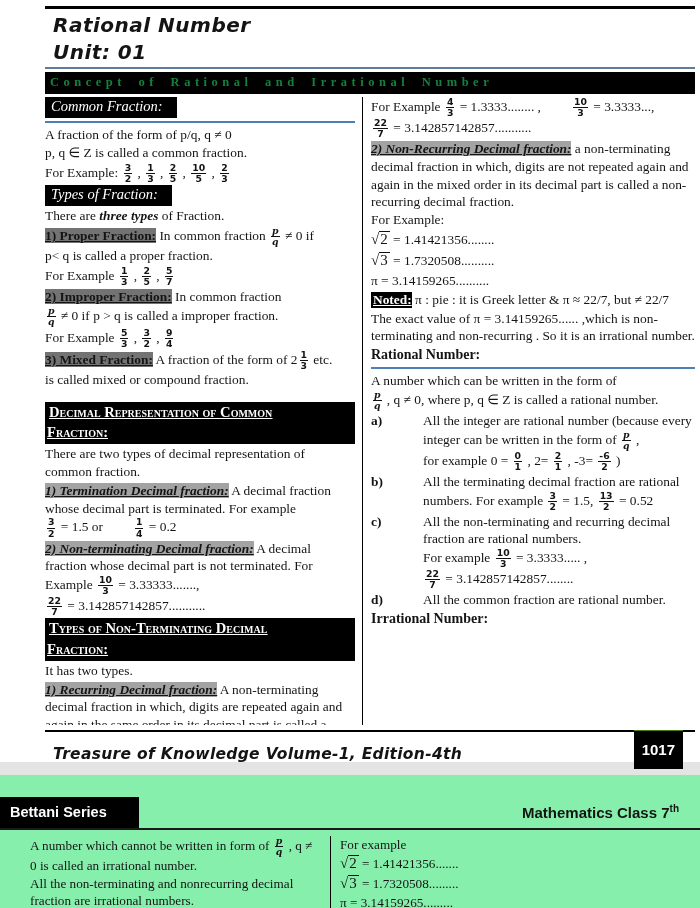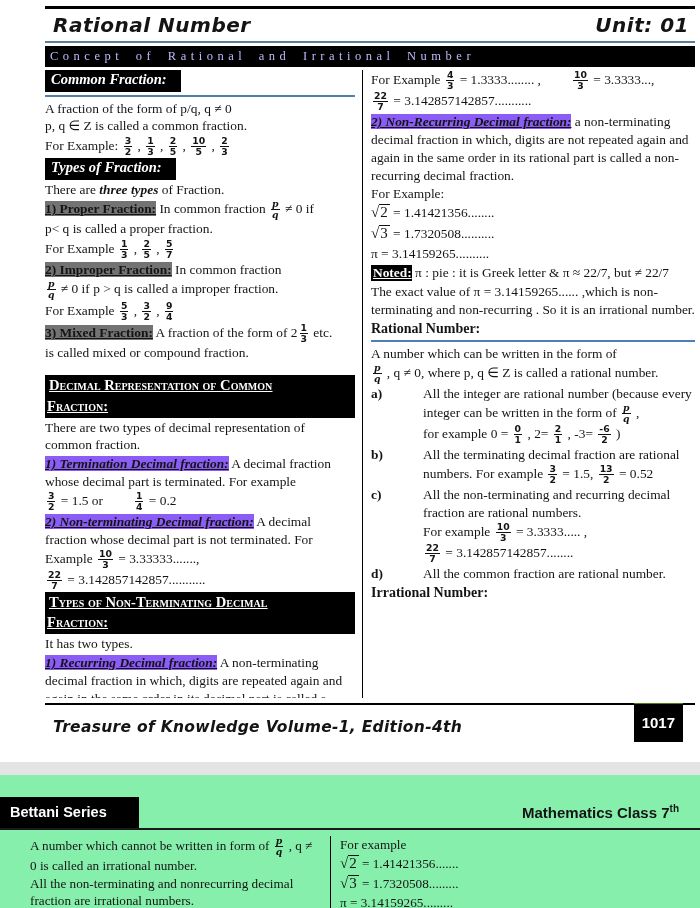--- a/index.html
+++ b/index.html
@@ -4,35 +4,35 @@
 <style>
   html,body{margin:0;padding:0;}
   body{
     width:700px;height:908px;overflow:hidden;background:#ffffff;
     font-family:"Liberation Serif",serif;color:#141414;
     font-size:13.4px;line-height:1.33;
     -webkit-font-smoothing:antialiased;
   }
   .page1{height:762px;background:#fff;box-sizing:border-box;padding:6px 5px 0 45px;position:relative;}
   .topline{border-top:3px solid #000;}
-  .hdr{display:flex;justify-content:space-between;align-items:baseline;padding:3px 6px 2px 8px;}
+  .hdr{display:flex;justify-content:space-between;align-items:baseline;padding:3px 6px 2px 8px;flex-direction:column;}
   .title,.unit{font-family:"DejaVu Sans",sans-serif;font-weight:bold;font-style:italic;font-size:20px;letter-spacing:.5px;}
   .hdrline{border-top:2.6px solid #5e7d99;margin-bottom:3px;}
-  .banner{background:#000;color:#c4b5fd;font-weight:normal;font-size:12.5px;letter-spacing:4.5px;word-spacing:5px;padding:2px 0 3px 5px;}
+  .banner{background:#000;color:#15803d;font-weight:bold;font-size:12.5px;letter-spacing:4.5px;word-spacing:5px;padding:2px 0 3px 5px;}
   .cols{display:flex;margin-top:3px;height:628px;overflow:hidden;}
   .colL{width:317px;flex:none;box-sizing:border-box;padding-right:7px;}
   .colR{flex:1;border-left:1.7px solid #000;padding-left:8px;min-width:0;}
   .blk{margin:0 0 1px 0;}
-  .headbox{display:inline-block;background:#000;color:#fff;font-weight:bold;font-style:italic;font-size:14.5px;padding:0 7px 1px 3px;}
+  .headbox{display:inline-block;background:#000;color:#fff;font-weight:normal;font-style:italic;font-size:14.5px;padding:0 7px 1px 3px;}
   .rule-blue{border-top:2.4px solid #4d7fb5;margin:2px 0 3px 0;}
   .blackcaps{background:#000;color:#fff;font-weight:bold;font-variant:small-caps;font-size:14.6px;text-decoration:underline;padding:0 4px 1px 2px;line-height:1.42;}
   .boldrun{font-weight:bold;font-size:14px;}
   .s-bi{font-weight:bold;font-style:italic;}
   .s-hl{background:#737373;font-weight:bold;text-decoration:underline;}
-  .s-hli{background:#8b5cf6;font-weight:bold;font-style:italic;text-decoration:underline;}
+  .s-hli{background:#a3a3a3;font-weight:bold;font-style:italic;text-decoration:underline;}
   .s-bk{background:#000;color:#fff;font-weight:bold;text-decoration:underline;padding:0 0 1px 2px;}
   .item{display:flex;}
   .ilabel{flex:none;width:52px;font-weight:bold;}
   .ibody{flex:1;min-width:0;}
   .fr{display:inline-block;vertical-align:-0.55em;text-align:center;line-height:1.08;font-size:9.3px;font-weight:bold;font-family:"DejaVu Sans",sans-serif;margin:0 2px;}
   .fr .n{display:block;padding:0 1px;}
   .fr .d{display:block;border-top:1px solid #111;padding:0 1px;}
   .fr.it{font-style:italic;font-family:"DejaVu Serif",serif;}
   .mxw{font-size:13.4px;}
   .sqrt{font-size:15px;white-space:nowrap;}
@@ -60,21 +60,21 @@
   <div class="hdr">
     <span class="title">Rational Number</span>
     <span class="unit">Unit: 01</span>
   </div>
   <div class="hdrline"></div>
   <div class="banner">Concept of Rational and Irrational Number</div>
   <div class="cols">
     <div class="colL"><div class="blk headbox"><span class="headbox">Common Fraction:</span></div><div class="rule-blue"></div><div class="blk para"><span class="s-t">A fraction of the form of p/q, q ≠ 0</span><br><span class="s-t">p, q ∈ Z is called a common fraction.</span></div><div class="blk para"><span class="s-t">For Example: </span><span class="fr"><span class="n">3</span><span class="d">2</span></span><span class="s-t"> , </span><span class="fr"><span class="n">1</span><span class="d">3</span></span><span class="s-t"> , </span><span class="fr"><span class="n">2</span><span class="d">5</span></span><span class="s-t"> , </span><span class="fr"><span class="n">10</span><span class="d">5</span></span><span class="s-t"> , </span><span class="fr"><span class="n">2</span><span class="d">3</span></span></div><div class="blk headbox"><span class="headbox">Types of Fraction:</span></div><div class="blk para"><span class="s-t">There are </span><span class="s-bi">three types</span><span class="s-t"> of Fraction.</span></div><div class="blk para"><span class="s-hl">1) Proper Fraction:</span><span class="s-t"> In common fraction </span><span class="fr it"><span class="n">p</span><span class="d">q</span></span><span class="s-t"> ≠ 0 if</span><br><span class="s-t">p&lt; q is called a proper fraction.</span></div><div class="blk para"><span class="s-t">For Example </span><span class="fr"><span class="n">1</span><span class="d">3</span></span><span class="s-t"> , </span><span class="fr"><span class="n">2</span><span class="d">5</span></span><span class="s-t"> , </span><span class="fr"><span class="n">5</span><span class="d">7</span></span></div><div class="blk para"><span class="s-hl">2) Improper Fraction:</span><span class="s-t"> In common fraction</span><br><span class="fr it"><span class="n">p</span><span class="d">q</span></span><span class="s-t"> ≠ 0 if  p &gt; q is called a improper fraction.</span></div><div class="blk para"><span class="s-t">For Example </span><span class="fr"><span class="n">5</span><span class="d">3</span></span><span class="s-t"> , </span><span class="fr"><span class="n">3</span><span class="d">2</span></span><span class="s-t"> , </span><span class="fr"><span class="n">9</span><span class="d">4</span></span></div><div class="blk para"><span class="s-hl">3) Mixed Fraction:</span><span class="s-t">  A fraction of the form of </span><span><span class="mxw">2</span><span class="fr"><span class="n">1</span><span class="d">3</span></span></span><span class="s-t"> etc.</span><br><span class="s-t">is called mixed or compound fraction.</span></div><div class="vgap"></div><div class="blk blackcaps"><span class="blackcaps">Decimal Representation of Common<br>Fraction:</span></div><div class="blk para"><span class="s-t">There are two types of decimal representation of common fraction.</span></div><div class="blk para"><span class="s-hli">1) Termination Decimal fraction:</span><span class="s-t"> A decimal fraction whose decimal part is terminated. For example</span><br><span class="fr"><span class="n">3</span><span class="d">2</span></span><span class="s-t"> = 1.5 or</span><span class="tab"></span><span class="fr"><span class="n">1</span><span class="d">4</span></span><span class="s-t"> = 0.2</span></div><div class="blk para"><span class="s-hli">2) Non-terminating Decimal fraction:</span><span class="s-t"> A decimal fraction whose decimal part is not terminated. For Example </span><span class="fr"><span class="n">10</span><span class="d">3</span></span><span class="s-t"> = 3.33333.......,</span><br><span class="fr"><span class="n">22</span><span class="d">7</span></span><span class="s-t"> = 3.142857142857...........</span></div><div class="blk blackcaps"><span class="blackcaps">Types of Non-Terminating Decimal<br>Fraction:</span></div><div class="blk para"><span class="s-t">It has two types.</span></div><div class="blk para"><span class="s-hli">1) Recurring Decimal fraction:</span><span class="s-t"> A non-terminating decimal fraction in which, digits are repeated again and again in the same order in its decimal part is called a recurring decimal fraction.</span></div></div>
     <div class="colR">
         <div class="blk para"><span class="s-t">For Example </span><span class="fr"><span class="n">4</span><span class="d">3</span></span><span class="s-t"> = 1.3333........ ,</span><span class="tab"></span><span class="fr"><span class="n">10</span><span class="d">3</span></span><span class="s-t"> = 3.3333...,</span><br><span class="fr"><span class="n">22</span><span class="d">7</span></span><span class="s-t"> = 3.142857142857...........</span></div>
-        <div class="blk para"><span class="s-hli">2) Non-Recurring Decimal fraction:</span><span class="s-t"> a non-terminating decimal fraction in which, digits are not repeated again and again in the same order  in its rational part is called a  non-recurring decimal fraction.</span><br><span class="s-t">For Example:</span></div>
+        <div class="blk para"><span class="s-hli">2) Non-Recurring Decimal fraction:</span><span class="s-t"> a non-terminating decimal fraction in which, digits are not repeated again and again in the mixed order  in its decimal part is called a  non-recurring decimal fraction.</span><br><span class="s-t">For Example:</span></div>
         <div class="blk para"><span class="sqrt">√<span class="sqv">2</span></span><span class="s-t"> = 1.41421356........</span></div>
         <div class="blk para"><span class="sqrt">√<span class="sqv">3</span></span><span class="s-t"> = 1.7320508..........</span></div>
         <div class="blk para"><span class="s-t">π = 3.14159265..........</span></div>
         <div class="blk para"><span class="s-bk">Noted:</span><span class="s-t"> π : pie : it is Greek letter &amp; π ≈ 22/7, but ≠ 22/7</span></div>
         <div class="blk para"><span class="s-t">The exact value of π = 3.14159265...... ,which is non-terminating and non-recurring . So it is an irrational number.</span></div>
         <div class="blk boldline"><span class="boldrun">Rational Number:</span></div>
         <div class="rule-blue"></div>
         <div class="blk para"><span class="s-t">A number which can be written in the form of</span><br><span class="fr it"><span class="n">p</span><span class="d">q</span></span><span class="s-t"> , q ≠ 0, where p, q ∈ Z is called a rational number.</span></div>
         <div class="blk item">
           <span class="ilabel">a)</span>

